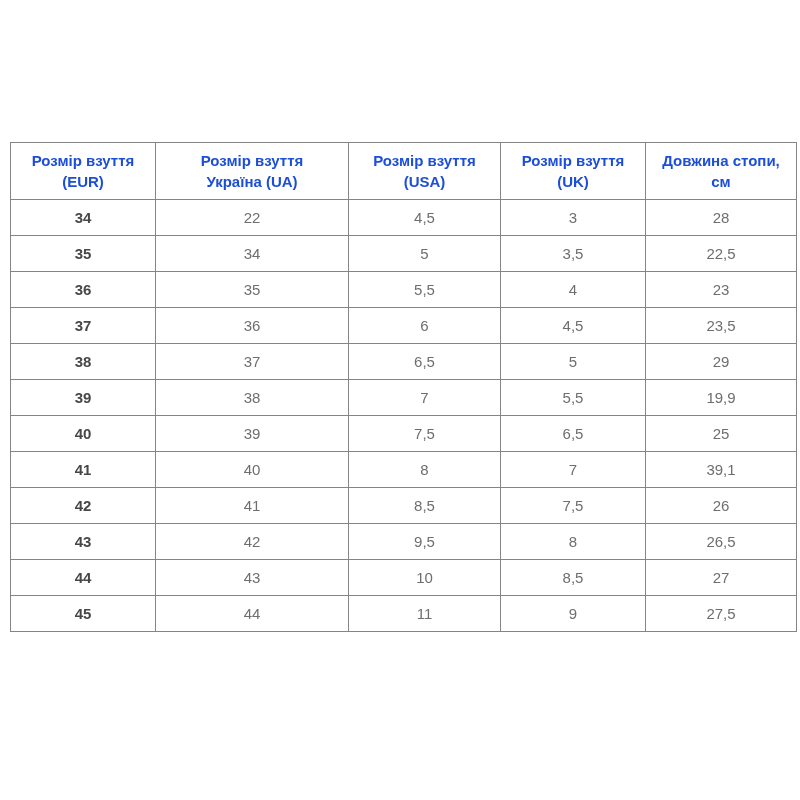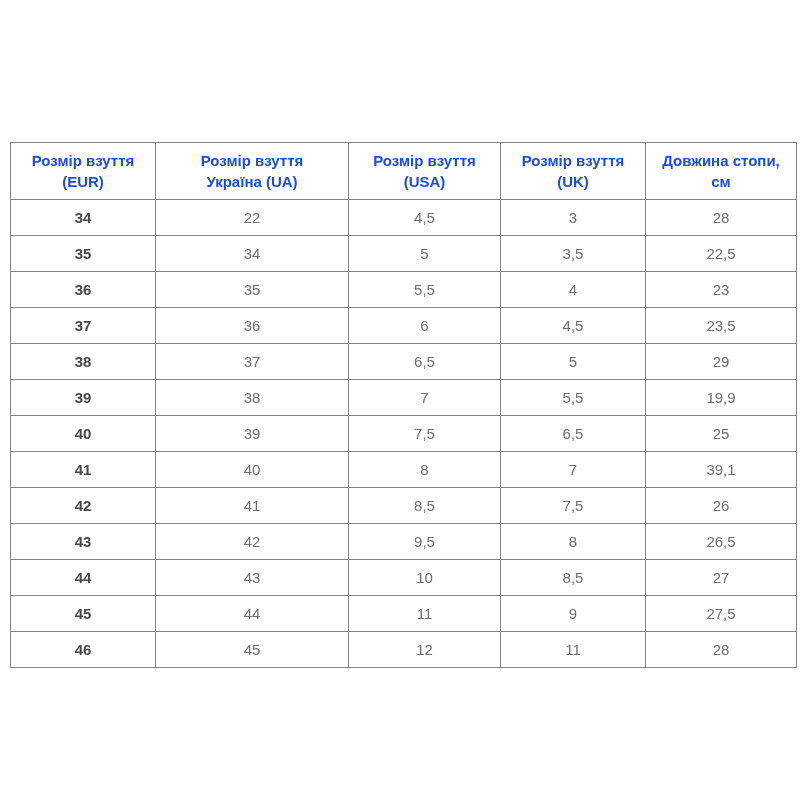--- a/index.html
+++ b/index.html
@@ -164,22 +164,15 @@
           <td>8,5</td>
           <td>27</td>
         </tr>
         <tr>
           <td class="col-eur">45</td>
           <td>44</td>
           <td>11</td>
           <td>9</td>
           <td>27,5</td>
         </tr>
-        <tr>
-          <td class="col-eur">46</td>
-          <td>45</td>
-          <td>12</td>
-          <td>11</td>
-          <td>28</td>
-        </tr>
       </tbody>
   </table>
 </div>
 
 </body></html>

